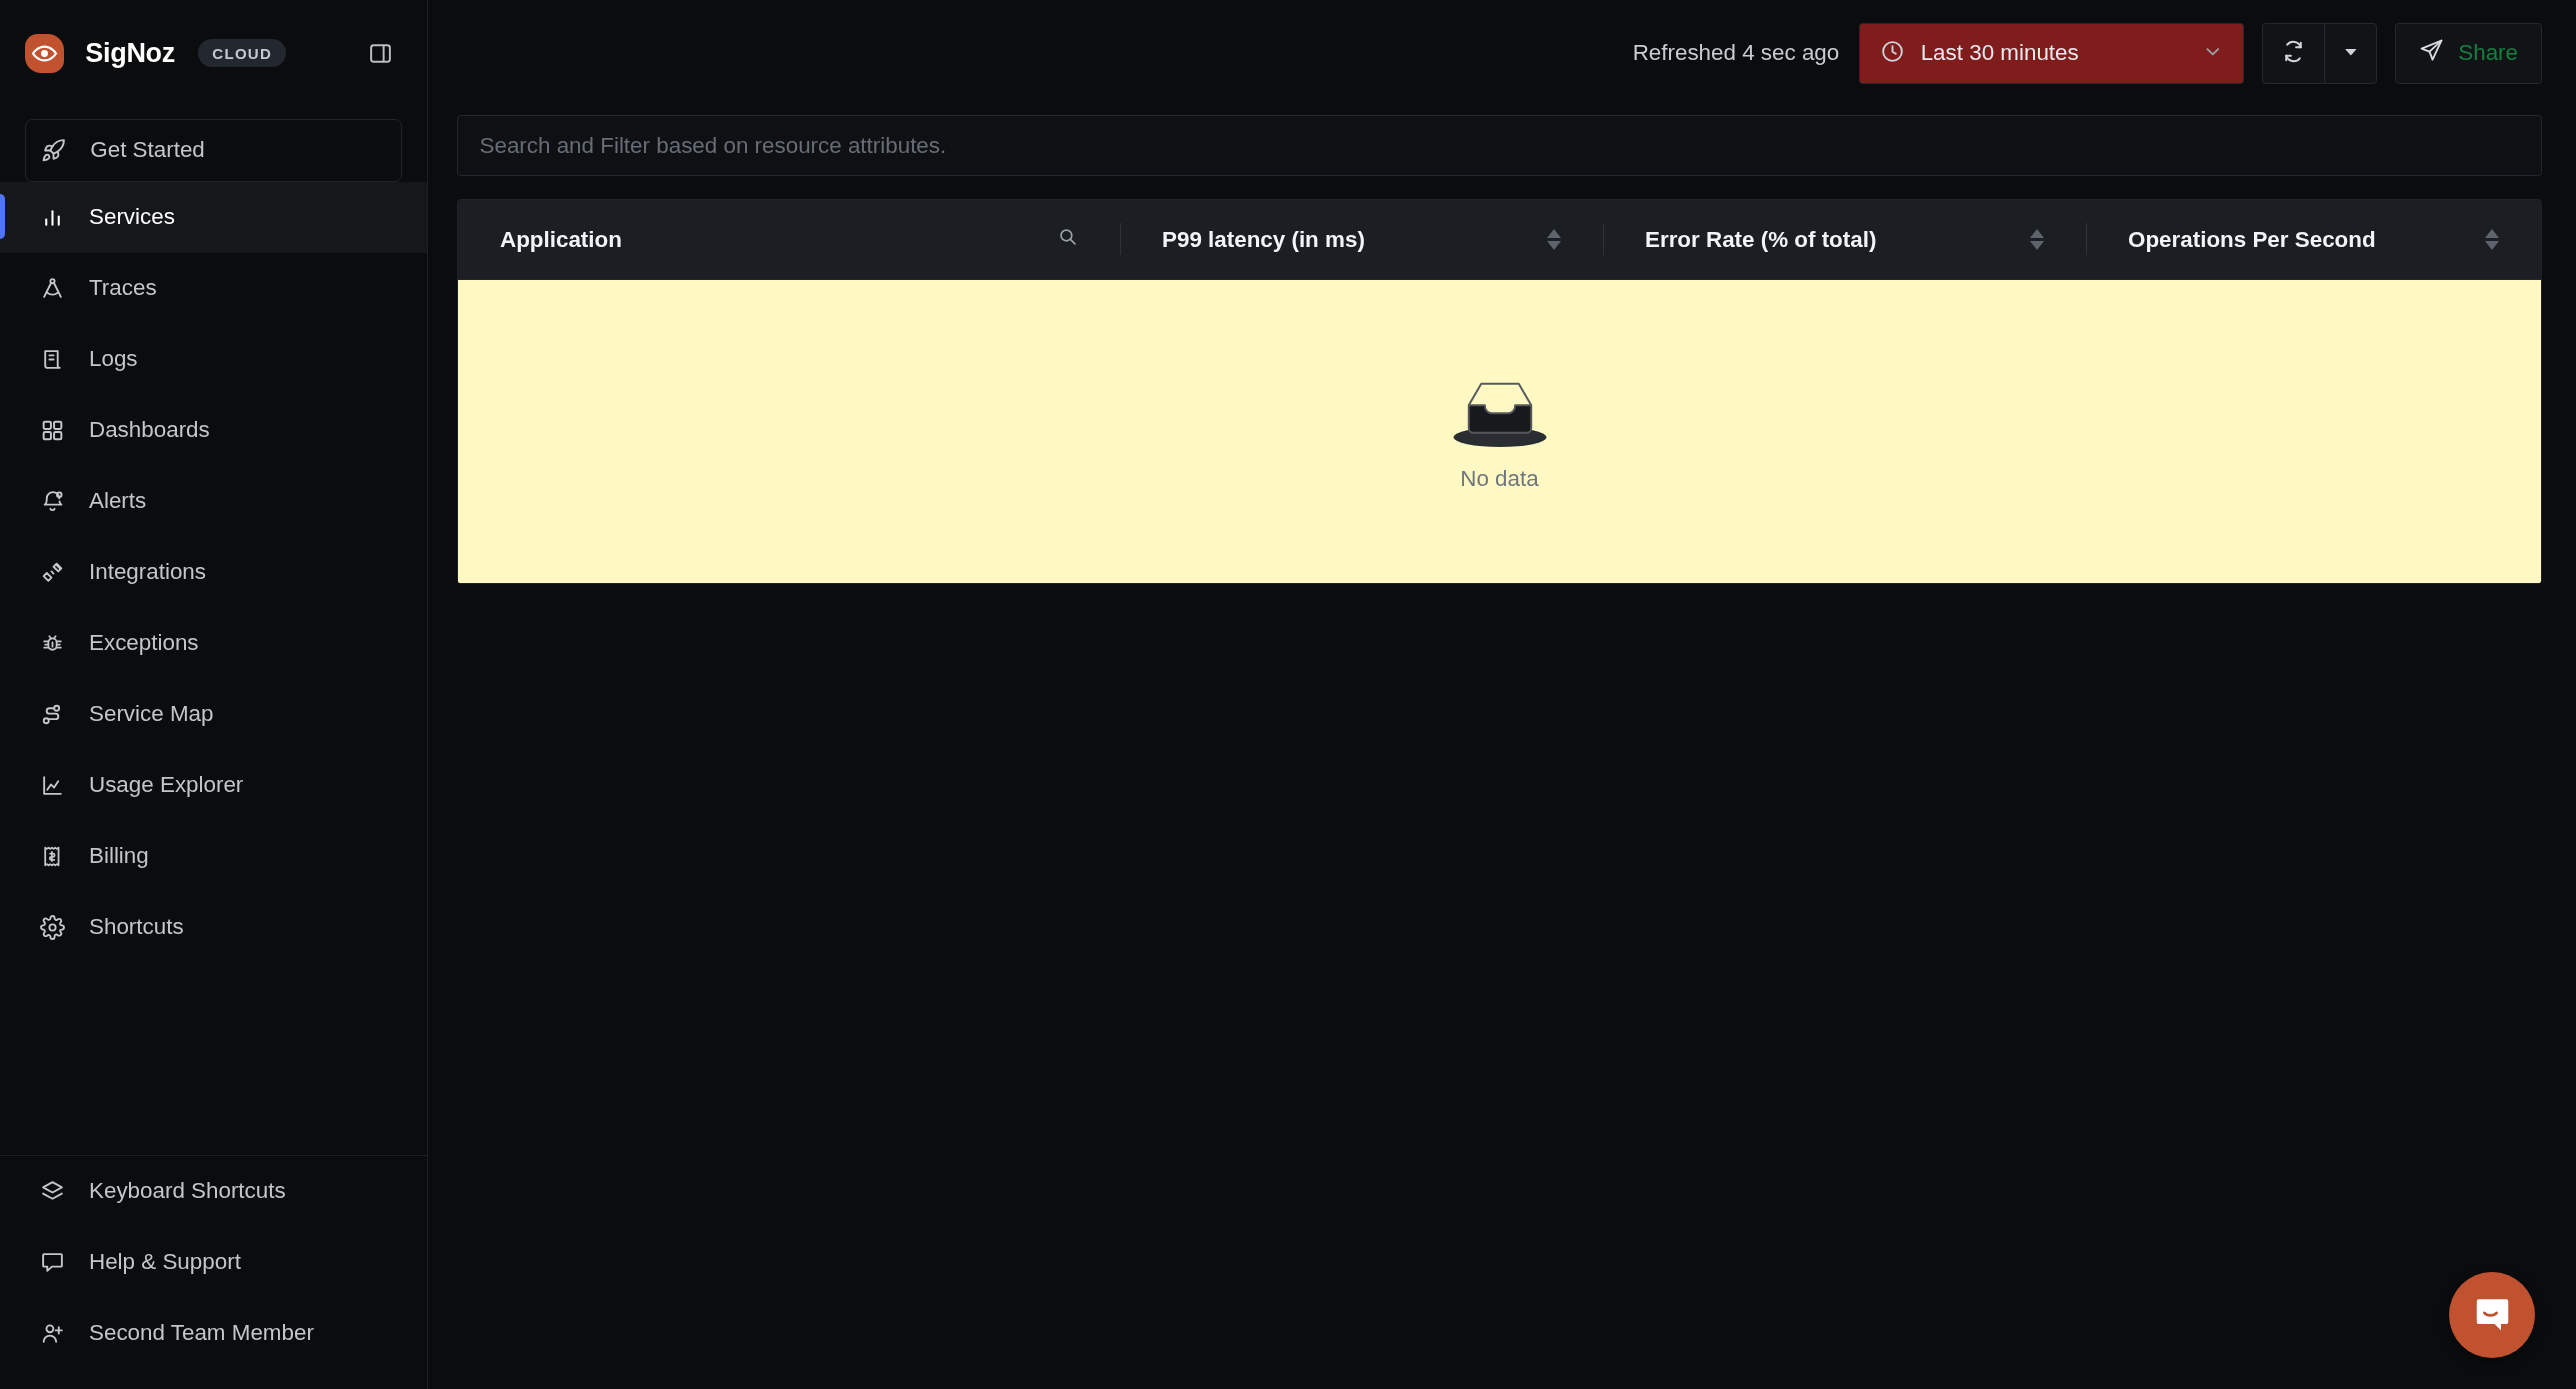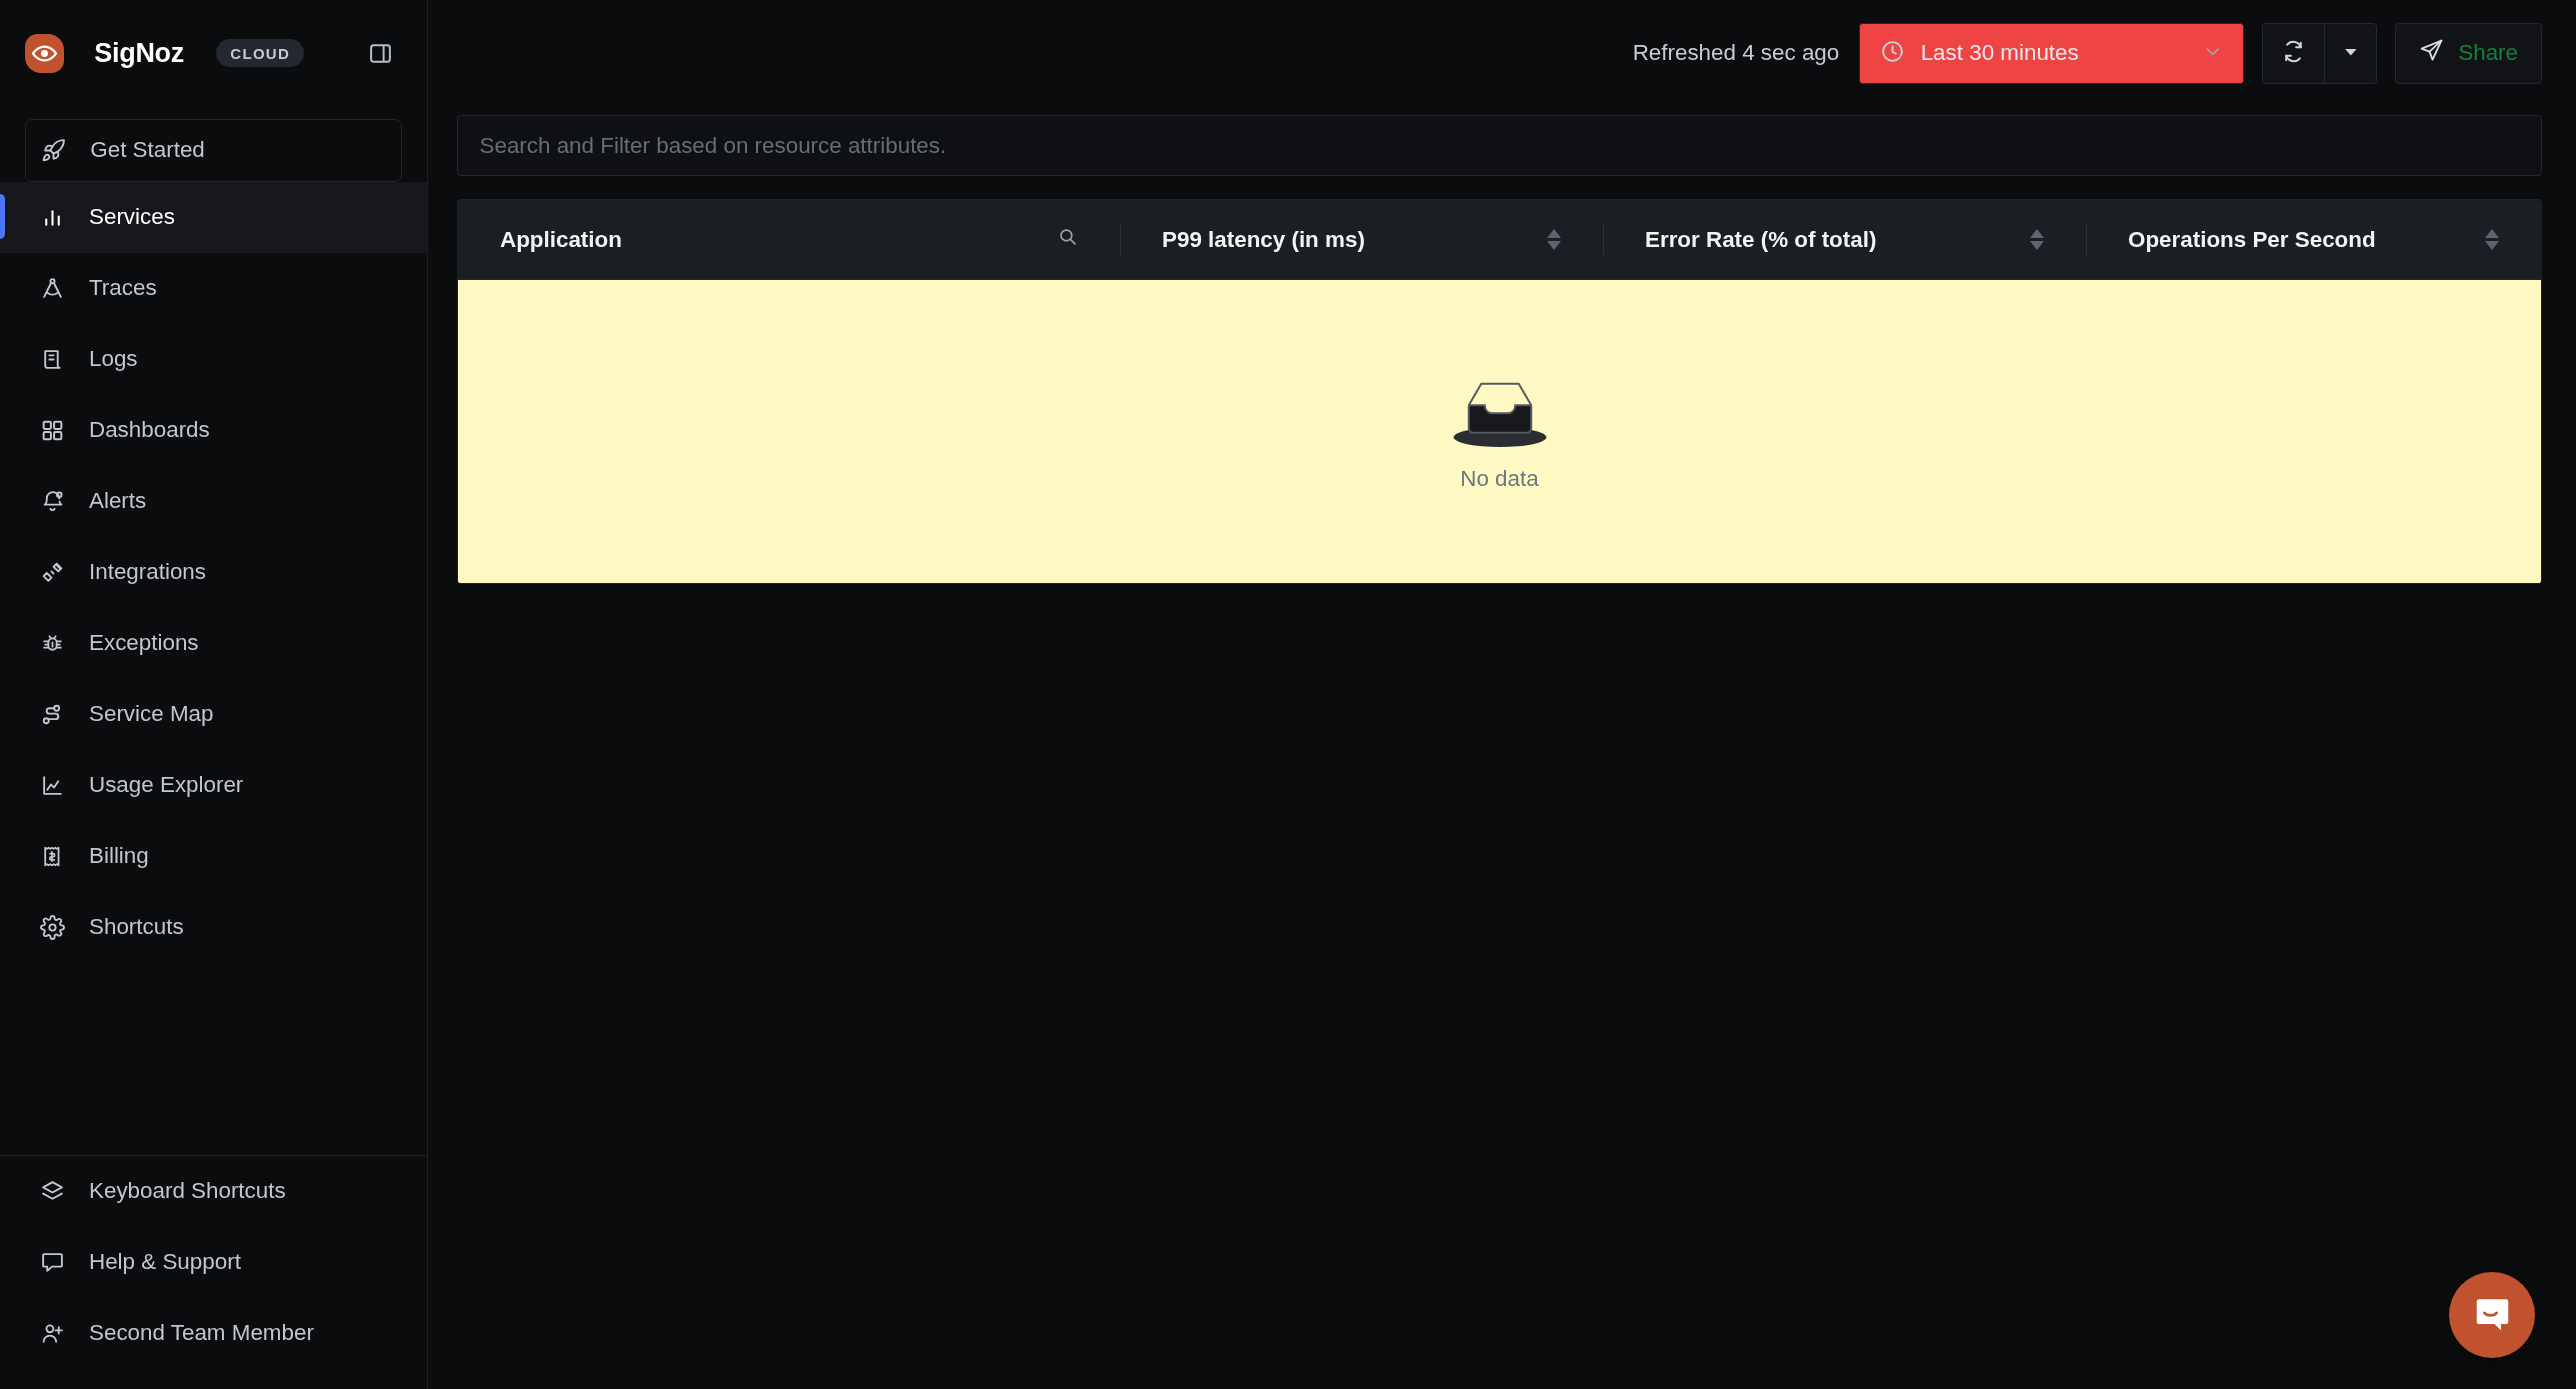--- a/index.html
+++ b/index.html
@@ -21,21 +21,21 @@
     border-right: 0.9px solid #1d2023;
     display: flex;
     flex-direction: column;
     position: relative;
   }
   .sb-header {
     height: 106px;
     display: flex;
     align-items: center;
     padding: 0 32px 0 25px;
-    gap: 16px;
+    gap: 7px;
   }
   .logo-mark {
     width: 39px; height: 39px;
     background: #c0522f;
     border-radius: 12.5px 16px 12.5px 16px;
     display: flex; align-items: center; justify-content: center;
     flex: none;
   }
   .logo-mark svg { display: block; }
   .logo-text {
@@ -129,21 +129,21 @@
   .refreshed-text {
     color: #c7ccd3;
     font-size: 22.4px;
     margin-right: 19.7px;
     white-space: nowrap;
     margin-left: 16px;
   }
   .time-picker {
     height: 61px;
     min-width: 385px;
-    background: #ef4444;
+    background: #7f1d1d;
     border: 0.9px solid #25292f;
     border-radius: 3.6px;
     display: flex;
     align-items: center;
     padding: 0 19.7px;
     gap: 16px;
     cursor: pointer;
   }
   .time-picker .tp-label {
     color: #e6e9ee;

